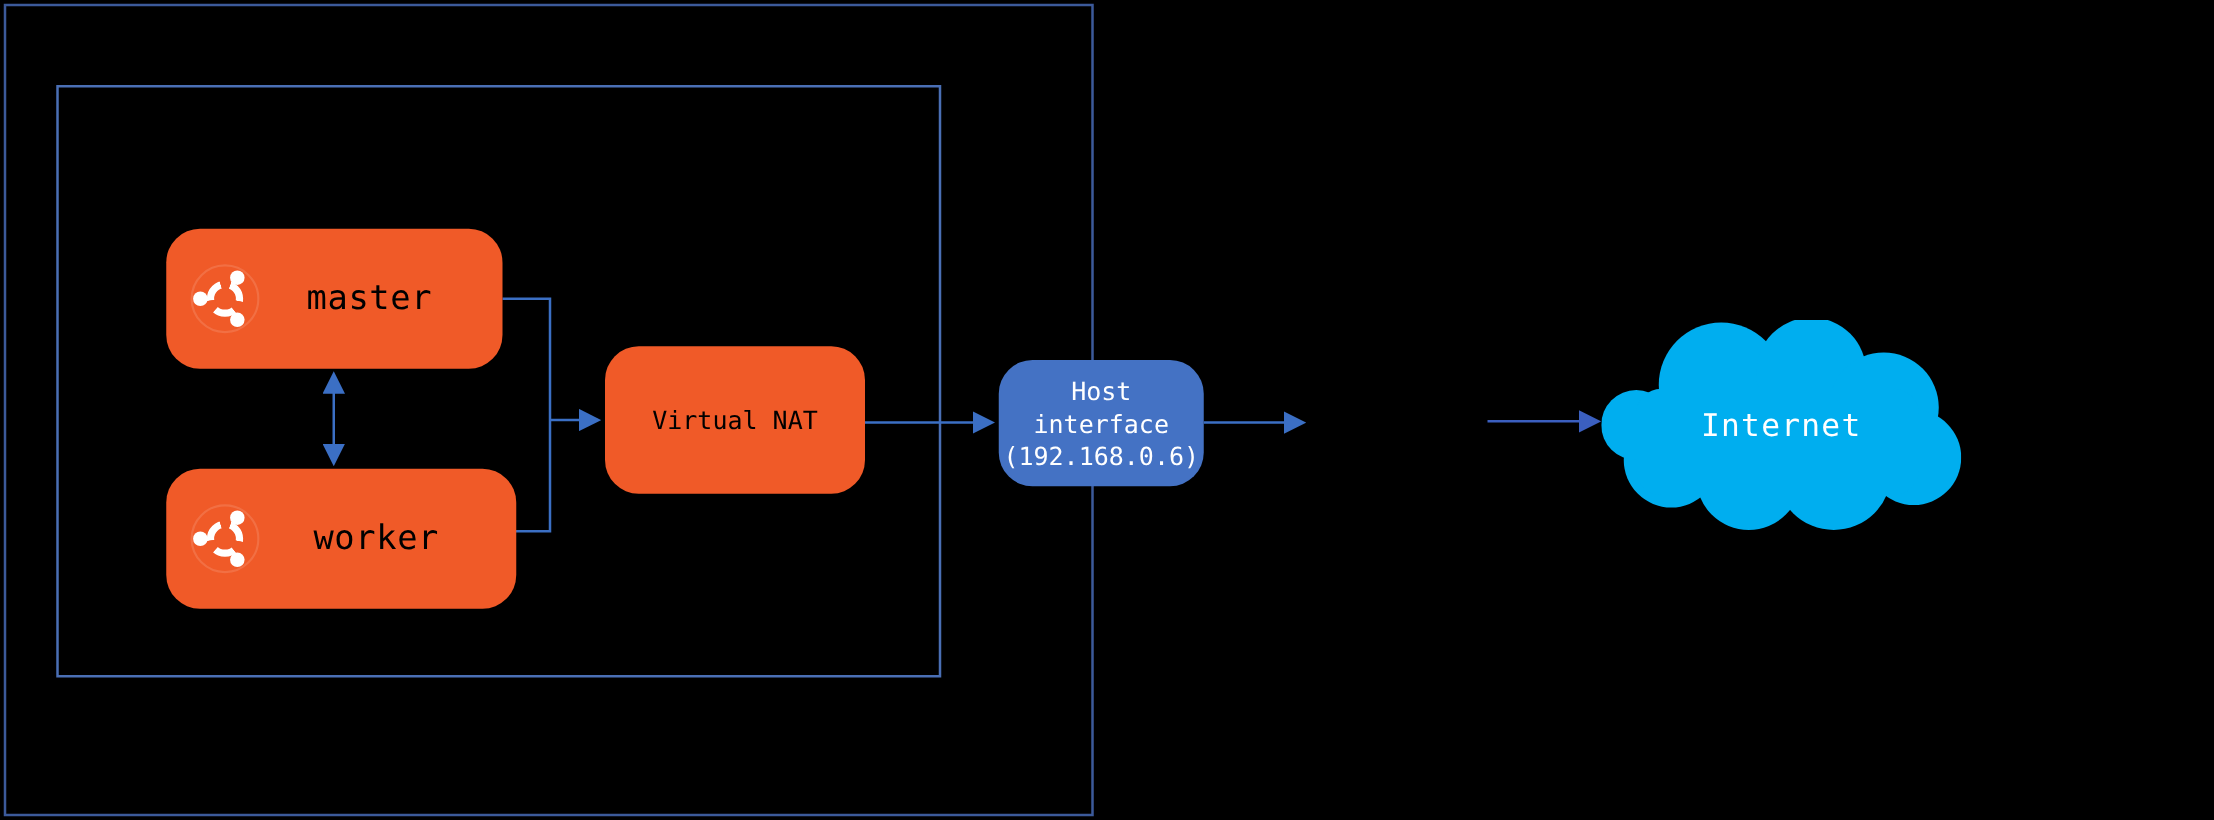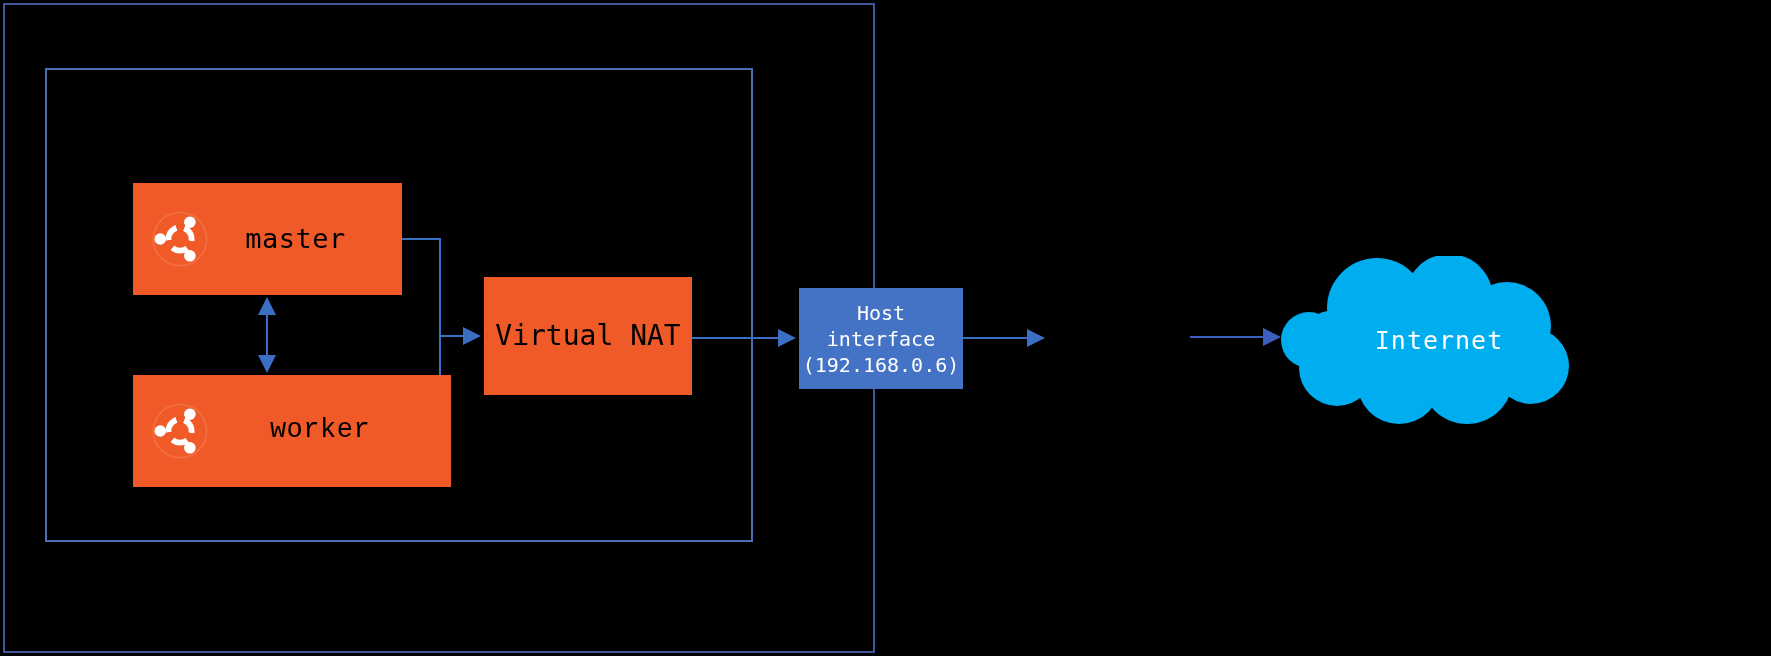--- a/index.html
+++ b/index.html
@@ -9,41 +9,41 @@
   .canvas{position:absolute;inset:0;}
 
   
   .outer-box{position:absolute;left:3px;top:3px;width:872px;height:650px;
              border:2px solid #3c5a9a;box-sizing:border-box;}
   .inner-box{position:absolute;left:45px;top:68px;width:708px;height:474px;
              border:2px solid #4a6fb5;box-sizing:border-box;}
 
   
   .node{position:absolute;box-sizing:border-box;display:flex;
-        align-items:center;justify-content:center;text-align:center;}
+        align-items:center;justify-content:center;text-align:center;border-radius:27px;}
 
   .vm{background:#f05a28;color:#000;}
   .vm .label{line-height:1.3;font-size:27px;letter-spacing:0.5px;
              margin-left:56px;}
 
-  .nat{background:#f05a28;color:#000;font-size:28px;line-height:1.35;}
+  .nat{background:#f05a28;color:#000;font-size:20px;line-height:1.35;}
   .host{background:#4472c4;color:#fff;font-size:20px;line-height:1.3;}
 
   .master{left:133px;top:183px;width:269px;height:112px;}
-  .worker{left:133px;top:375px;width:318px;height:112px;font-family:Liberation Mono, monospace;}
+  .worker{left:133px;top:375px;width:280px;height:112px;}
   .nat{left:484px;top:277px;width:208px;height:118px;}
   .host{left:799px;top:288px;width:164px;height:101px;}
 
   
   .ubuntu{position:absolute;left:18px;top:50%;transform:translateY(-50%);
           width:58px;height:58px;}
 
   
   .cloud{position:absolute;left:1281px;top:256px;width:288px;height:168px;}
-  .cloud-text{position:absolute;left:14px;top:0;width:100%;height:100%;
+  .cloud-text{position:absolute;left:0;top:0;width:100%;height:100%;
               display:flex;align-items:center;justify-content:center;
               color:#fff;font-size:25px;letter-spacing:1px;}
 
   svg.edges{position:absolute;left:0;top:0;width:1771px;height:656px;
             overflow:visible;pointer-events:none;}
 </style>
 </head>
 <body>
 
 <div class="canvas">

